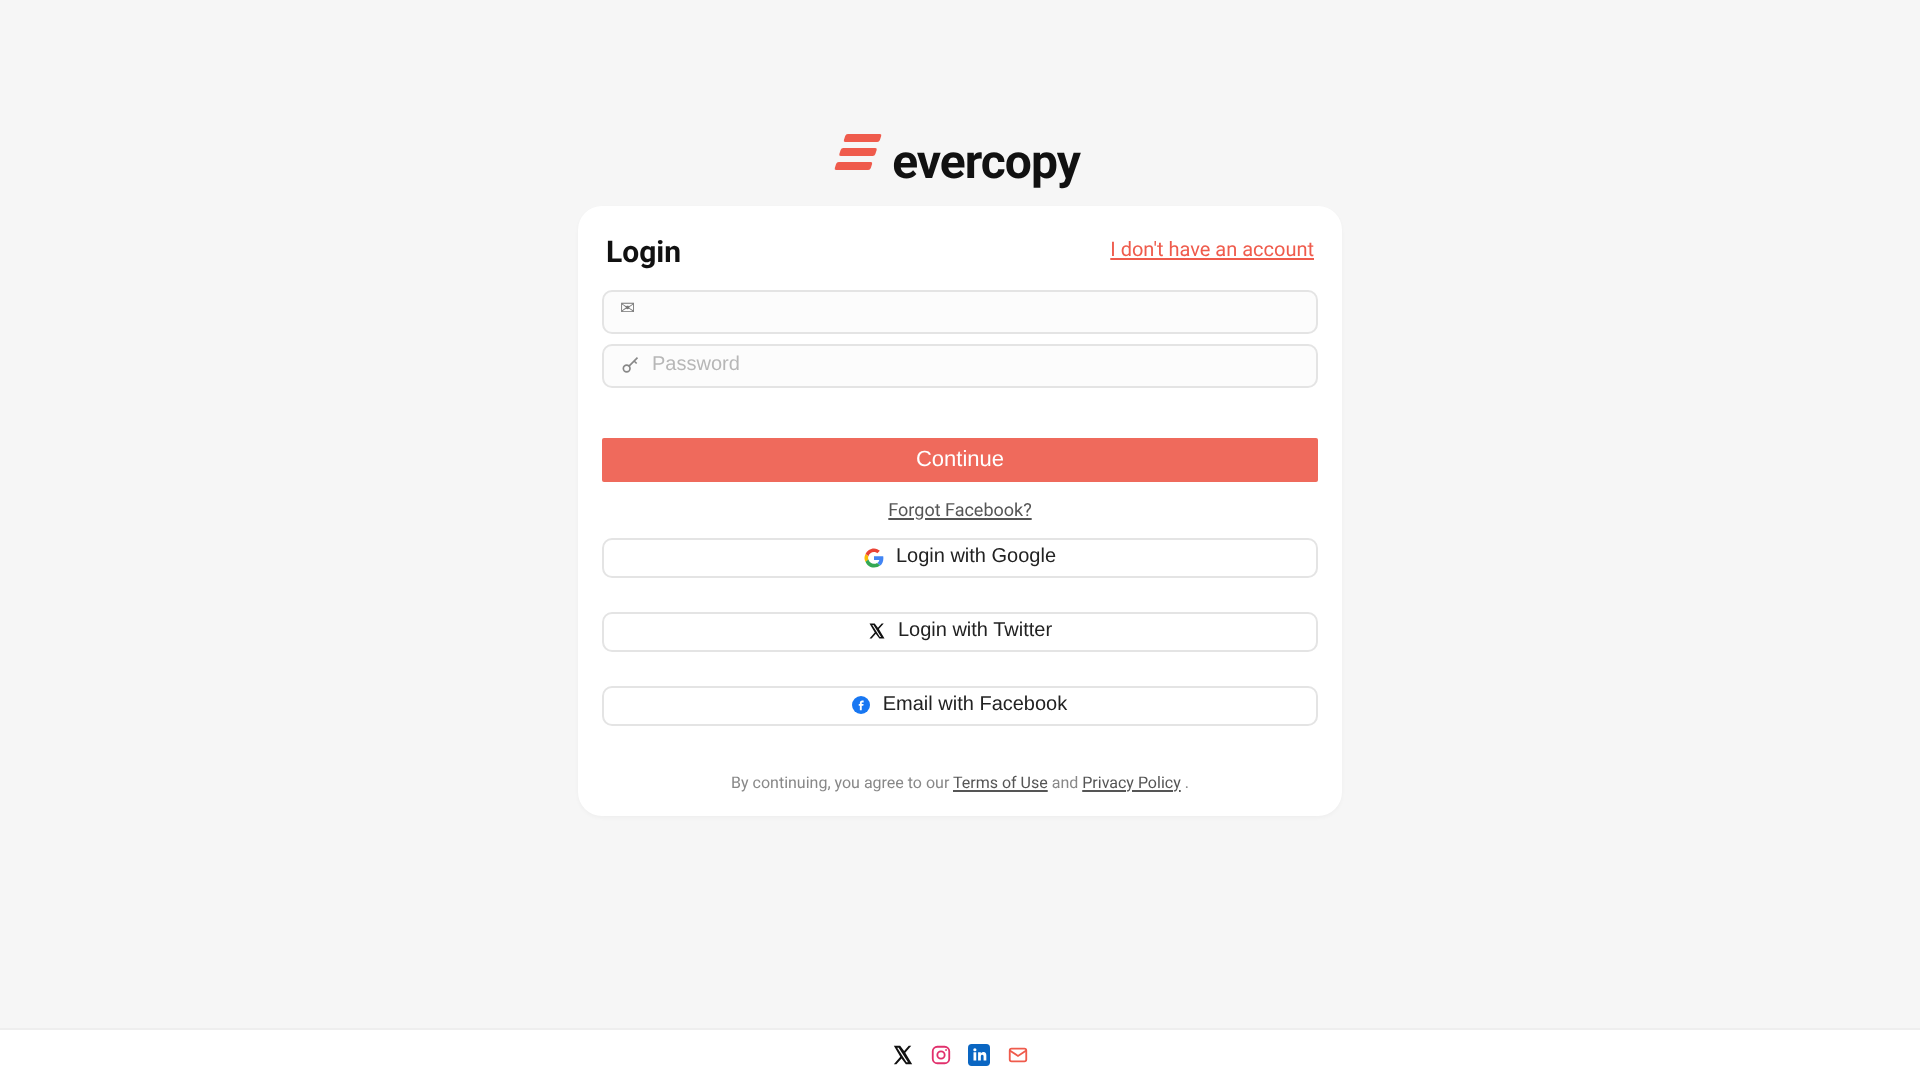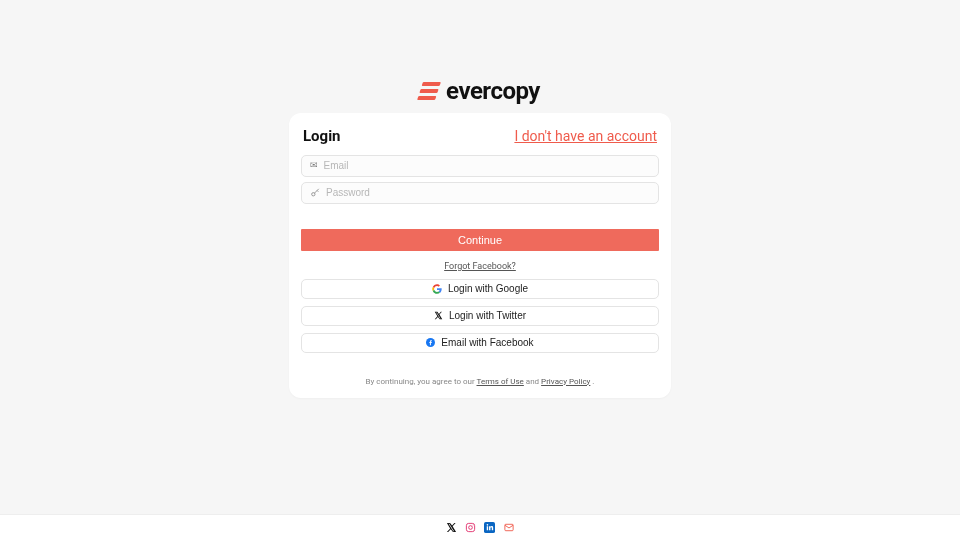--- a/index.html
+++ b/index.html
@@ -16,21 +16,21 @@
     flex: 1;
     width: 100%;
     display: flex;
     flex-direction: column;
     align-items: center;
     justify-content: center;
     padding-bottom: 40px;
   }
   .brand {
     display: flex;
-    align-items: center;
+    align-items: flex-start;
     gap: 8px;
     margin-bottom: 8px;
   }
   .brand-mark {
     width: 18px; height: 18px;
     display: flex; flex-direction: column; justify-content: space-between;
     transform: skewX(-18deg);
   }
   .brand-mark span {
     display: block; height: 4px; background: #ef5b4c; border-radius: 1px;
@@ -53,21 +53,21 @@
     align-items: center;
     justify-content: space-between;
     margin-bottom: 10px;
     padding: 0 2px;
   }
   .card-title {
     font-size: 15px;
     font-weight: 700;
   }
   .alt-link {
-    font-size: 14px;
+    font-size: 10px;
     color: #ef5b4c;
     text-decoration: underline;
     cursor: pointer;
   }
   .field {
     display: flex;
     align-items: center;
     gap: 6px;
     border: 1px solid #e4e4e4;
     background: #fcfcfc;
@@ -110,21 +110,21 @@
     border: 1px solid #e4e4e4;
     background: #fff;
     border-radius: 5px;
     display: flex;
     align-items: center;
     justify-content: center;
     gap: 6px;
     font-size: 10px;
     color: #222;
     cursor: pointer;
-    margin-bottom: 7px;
+    margin-bottom: 17px;
   }
   .social-btn:last-of-type { margin-bottom: 0; }
   .legal {
     text-align: center;
     font-size: 8px;
     color: #888;
     margin-top: 24px;
   }
   .legal a { color: #555; text-decoration: underline; cursor: pointer; }
   .footer {
@@ -156,21 +156,20 @@
   </div>
 
   <div class="card">
     <div class="card-head">
       <div class="card-title">Login</div>
       <a class="alt-link">I don't have an account</a>
     </div>
 
     <label class="field">
       <span class="ico mail-glyph">✉</span>
-      <input type="email" placeholder="Email" style="">
     </label>
 
     <label class="field">
       <span class="ico">
         <svg width="10" height="10" viewBox="0 0 24 24" fill="none" stroke="#888" stroke-width="2">
           <circle cx="8" cy="15" r="4"></circle>
             <path d="M10.5 12.5 L21 2 M17 6 l3 3"></path>
         </svg>
       </span>
       <input type="password" placeholder="Password" style="">

